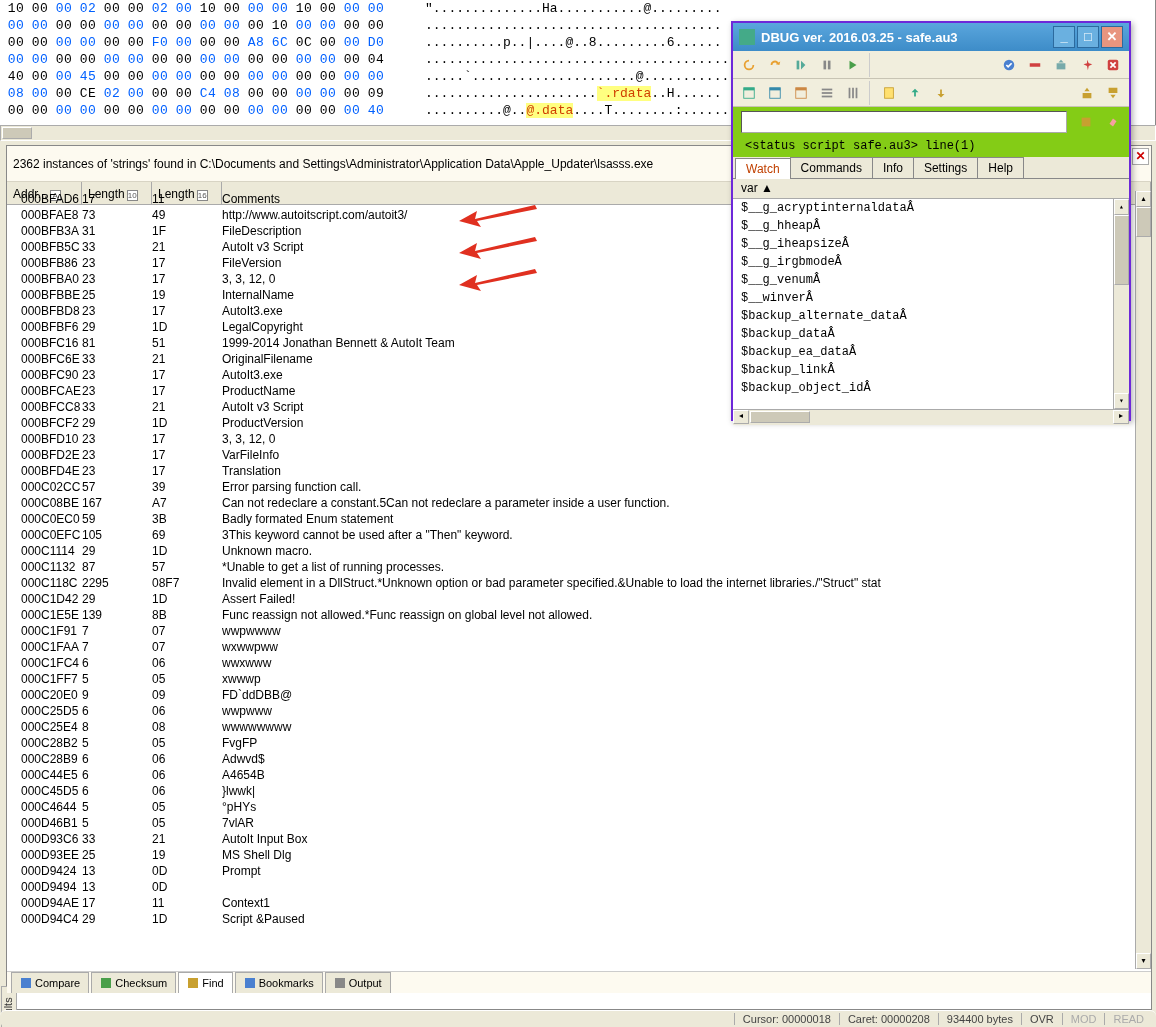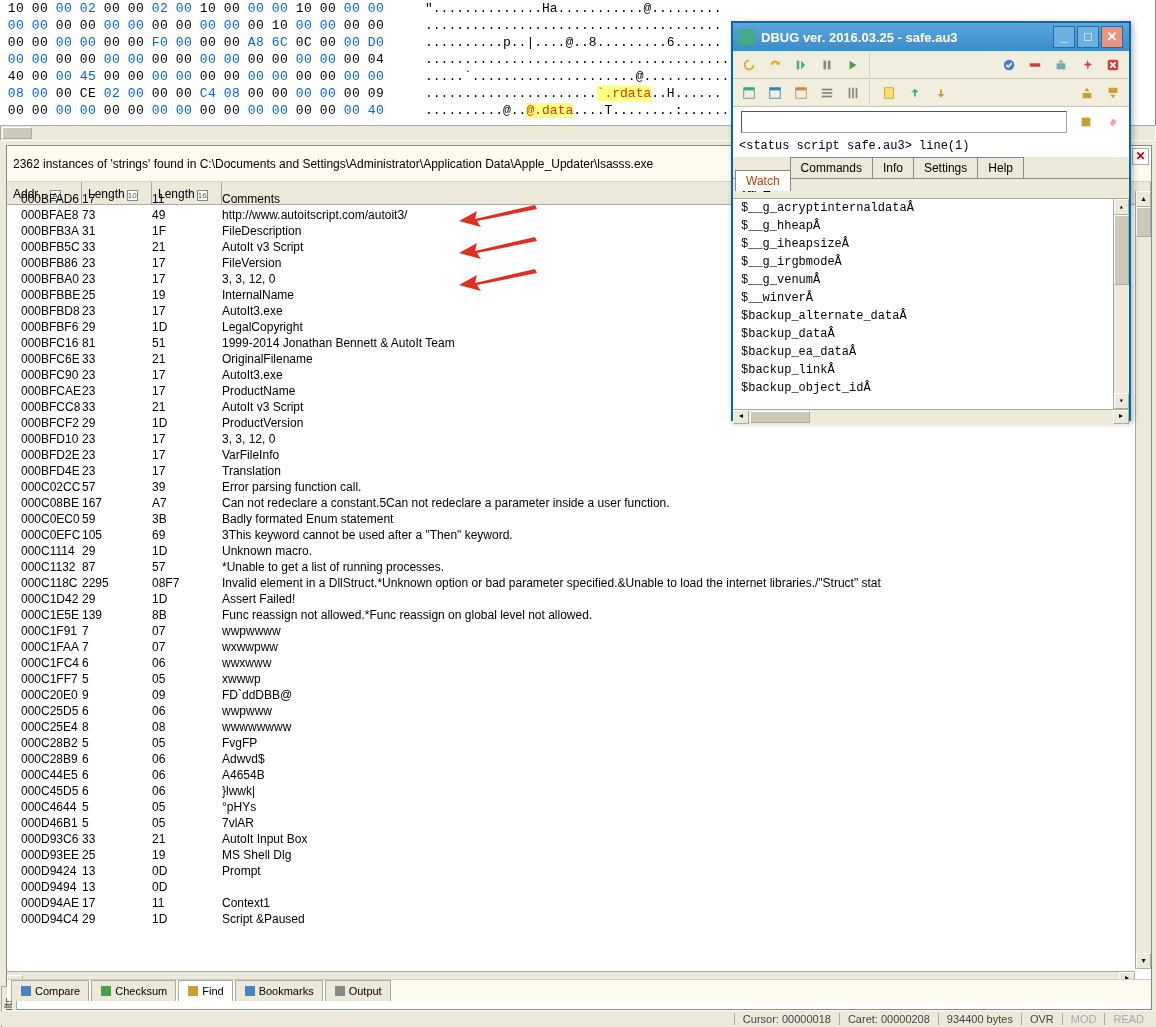--- a/index.html
+++ b/index.html
@@ -25,43 +25,43 @@
 .results-body { position:absolute; top:45px; left:0; right:16px; bottom:40px; overflow:hidden; }
 .row { display:flex; height:16px; line-height:16px; font-size:12px; }
 .c-addr{width:75px; padding-left:14px;} .c-len1{width:70px;} .c-len2{width:70px;} .c-str{flex:1;}
 .arrow { position:absolute; width:80px; height:26px; pointer-events:none; }
 .arrow svg { width:100%; height:100%; }
 .vscr { position:absolute; right:0; top:45px; bottom:40px; width:16px; background:#ece9d8; border-left:1px solid #aaa; }
 .vscr .btn{height:16px;background:#ece9d8;border:1px outset #fff;font-size:8px;text-align:center;line-height:14px;}
 .vscr .thumb{height:30px;background:#cdc9b8;border:1px outset #fff;margin-top:0;}
 .hscr{position:absolute;left:0;right:16px;bottom:22px;height:16px;background:#ece9d8;border-top:1px solid #aaa;}
 .hscr .btn{width:16px;height:14px;display:inline-block;background:#ece9d8;border:1px outset #fff;font-size:8px;text-align:center;}
-.bottom-tabs{position:absolute;left:0;right:0;bottom:8px;height:22px;background:#fdfaf0;border-top:1px solid #ccc;display:flex;padding-left:4px;}
+.bottom-tabs{position:absolute;left:0;right:0;bottom:16px;height:22px;background:#fdfaf0;border-top:1px solid #ccc;display:flex;padding-left:4px;}
 .btab{padding:3px 8px;border:1px solid #aaa;border-bottom:none;margin-right:2px;font-size:11px;display:flex;align-items:center;gap:3px;background:#ece9d8;}
 .btab.active{background:#fff;}
 .btab-icon{width:12px;height:12px;}
 .status-bar{position:absolute;left:0;right:0;bottom:0;height:17px;background:#ece9d8;border-top:1px solid #fff;font-size:11px;display:flex;justify-content:flex-end;align-items:center;padding:0 4px;color:#444;border-radius:6px;}
 .status-bar .cell{border-left:1px solid #aaa;padding:0 8px;}
 .status-bar .dim{color:#aaa;}
 
 
-.dbug{position:absolute;left:731px;top:21px;width:400px;height:400px;background:#ffffff;border:2px solid #0369a1;box-shadow:2px 2px 6px rgba(0,0,0,0.3);}
+.dbug{position:absolute;left:731px;top:21px;width:400px;height:400px;background:#84cc16;border:2px solid #6d28d9;box-shadow:2px 2px 6px rgba(0,0,0,0.3);}
 .dbug-title{height:28px;background:linear-gradient(to bottom,#5aa6dd,#3d8cc8);color:#fff;font-weight:bold;font-size:13px;display:flex;align-items:center;padding:0 6px;gap:6px;}
 .dbug-title .icon{width:16px;height:16px;background:#4a8;}
 .dbug-title .wbtns{margin-left:auto;display:flex;gap:2px;}
 .dbug-title .wbtn{width:22px;height:22px;background:#6ab0e0;border:1px solid #2c6a9e;color:#fff;text-align:center;line-height:20px;font-size:13px;font-weight:bold;}
 .dbug-title .wbtn.close{background:#e8957f;}
 .dbug-tb{height:28px;background:#f1eedd;border-bottom:1px solid #c8c4b4;display:flex;align-items:center;padding:0 4px;gap:2px;}
 .dbug-tb .tbtn{width:24px;height:24px;border:1px solid transparent;display:flex;align-items:center;justify-content:center;}
 .dbug-tb .sep{width:4px;height:24px;border-left:1px solid #ccc;margin:0 2px;}
 .dbug-input{height:22px;margin:2px 4px;background:#fff;border:1px inset #aaa;}
-.dbug-status{height:20px;padding:2px 6px;font-size:12px;}
+.dbug-status{height:20px;padding:2px 12px;font-size:12px;}
 .dbug-tabs{height:22px;display:flex;background:#ece9d8;border-bottom:1px solid #888;padding-left:2px;}
 .dtab{padding:3px 10px;border:1px solid #888;border-bottom:none;background:#ece9d8;font-size:12px;margin-right:-1px;}
-.dtab.active{background:#fff;position:relative;top:13px;color:#c04000;}
+.dtab.active{background:#fff;position:relative;top:1px;color:#c04000;}
 .dbug-varh{height:20px;background:#ece9d8;border-bottom:1px solid #aaa;padding:2px 8px;font-size:12px;}
 .dbug-list{background:#fff;height:210px;overflow:hidden;position:relative;}
 .dbug-list .item{padding:1px 8px;font-size:12px;line-height:16px;}
 .dbug-vs{position:absolute;right:0;top:0;bottom:0;width:16px;background:#ece9d8;border-left:1px solid #aaa;}
 .dbug-vs .btn{height:16px;background:#ece9d8;border:1px outset #fff;text-align:center;font-size:8px;line-height:14px;}
 .dbug-vs .thumb{height:70px;background:#cdc9b8;border:1px outset #fff;}
 .dbug-hs{height:16px;background:#ece9d8;display:flex;border-top:1px solid #aaa;}
 .dbug-hs .btn{width:16px;height:14px;background:#ece9d8;border:1px outset #fff;text-align:center;font-size:8px;}
 .dbug-hs .track{flex:1;background:#ece9d8;position:relative;}
 .dbug-hs .thumb{width:60px;height:12px;background:#cdc9b8;border:1px outset #fff;position:absolute;left:1px;top:1px;}

